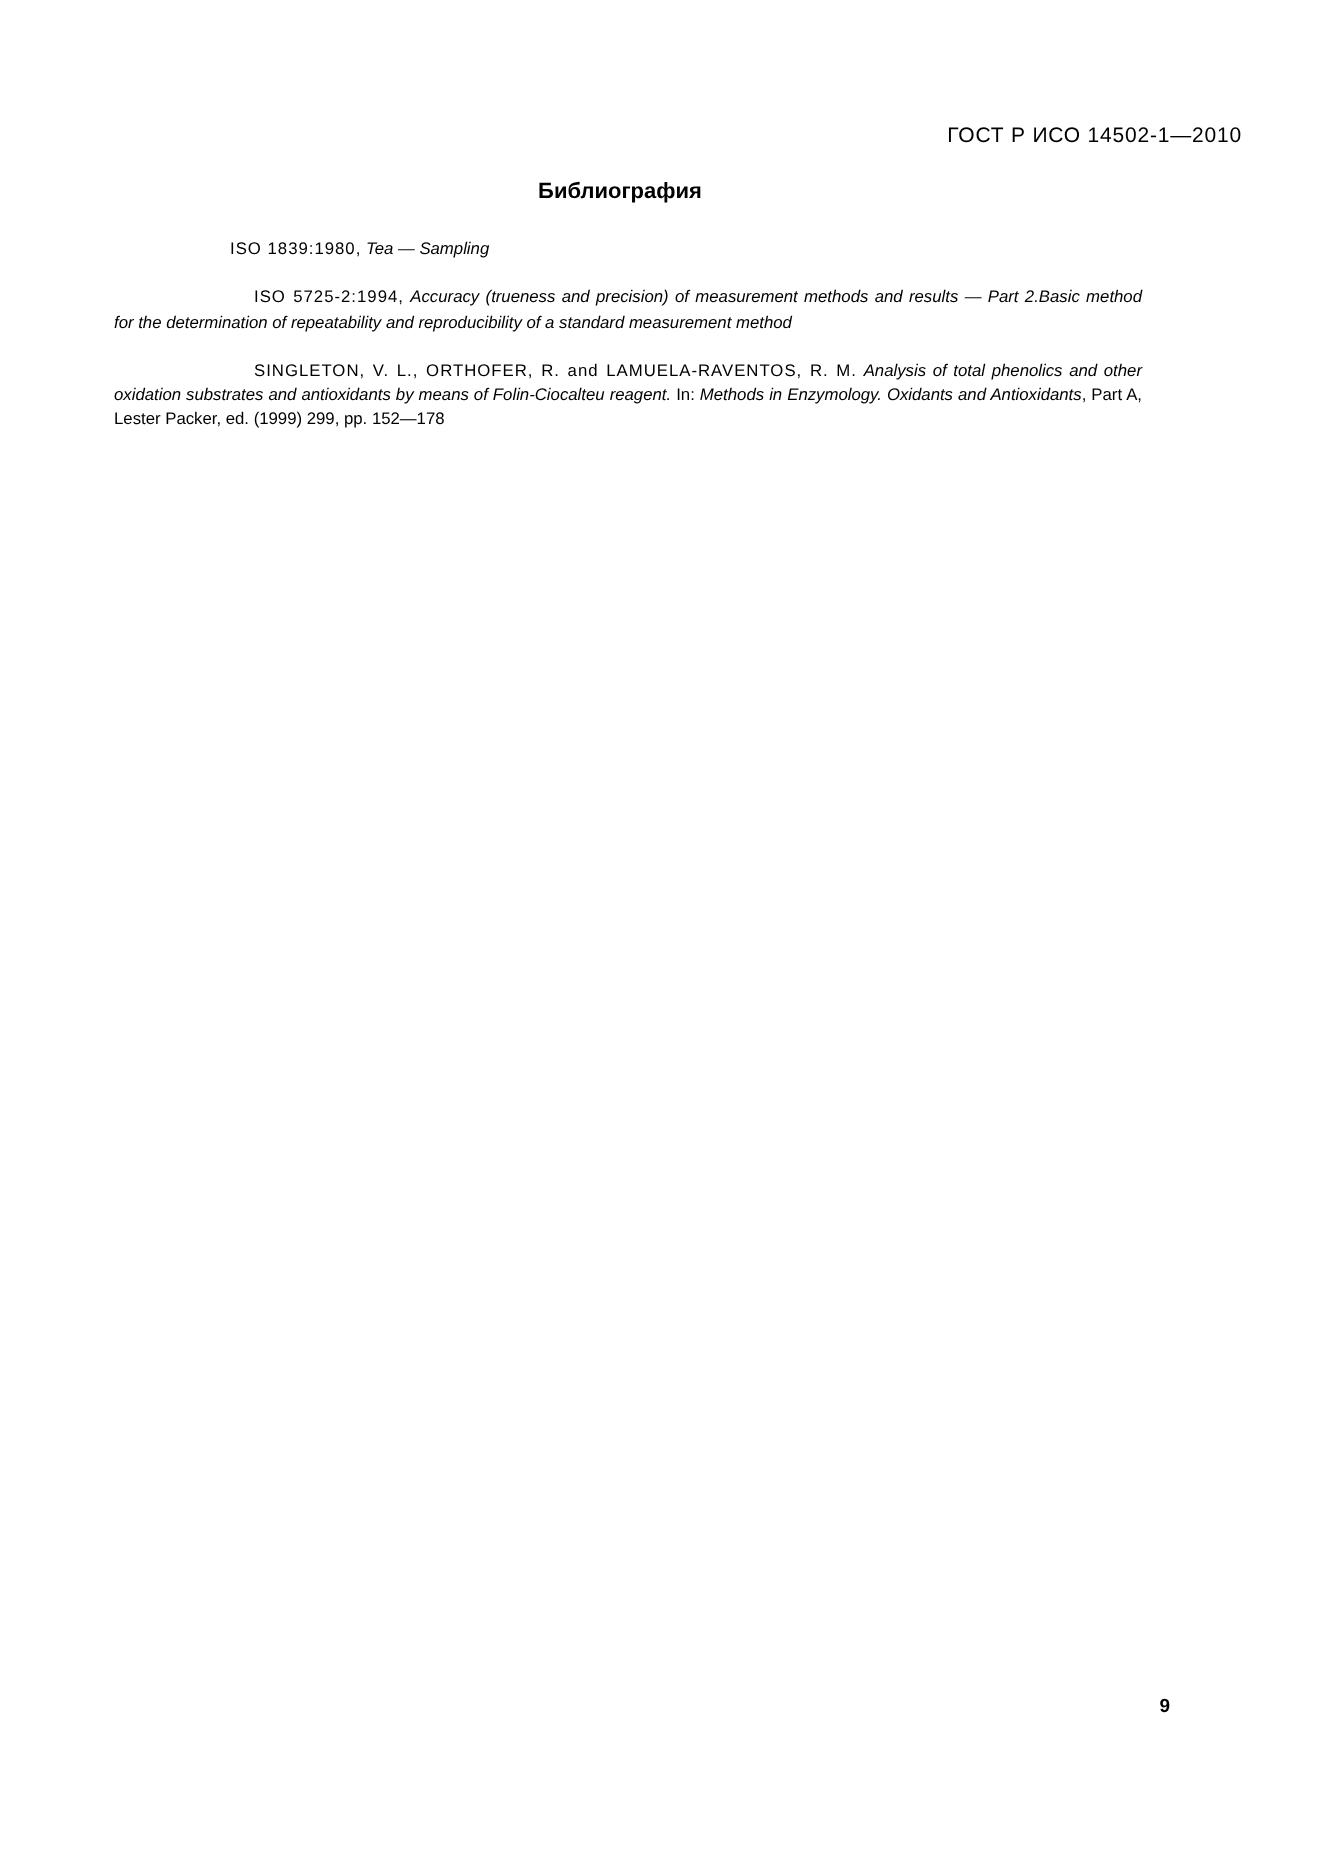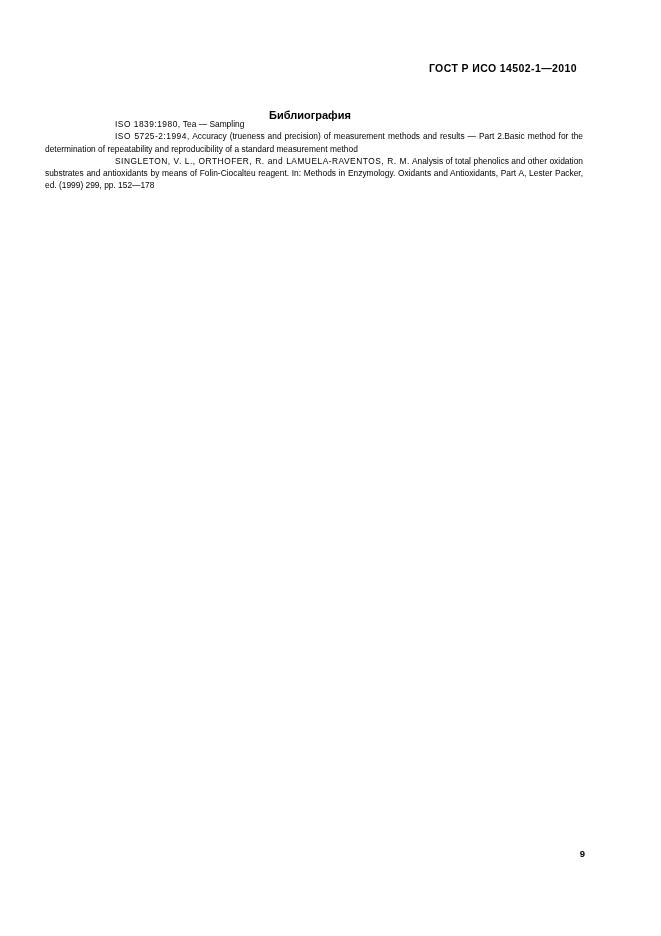--- a/index.html
+++ b/index.html
@@ -22,57 +22,57 @@
     width: 661px;
     height: 936px;
     box-sizing: border-box;
   }
   .header {
     position: absolute;
     left: 0;
     top: 62px;
     width: 661px;
     text-align: right;
-    padding-right: 84px;
+    padding-right: 40px;
     box-sizing: border-box;
     font-size: 10.5px;
-    font-weight: bold;
+    font-weight: normal;
     letter-spacing: 0.4px;
   }
   .doc-title {
     position: absolute;
     left: 0;
     top: 90px;
     width: 620px;
     text-align: center;
     font-size: 11px;
     font-weight: bold;
-    margin-top: 19px;
   }
   .body-block {
     position: absolute;
     left: 45px;
     top: 118px;
     width: 538px;
     font-size: 8.4px;
     line-height: 1.46;
     text-align: justify;
   }
   .ref-line {
     text-indent: 26px;
     margin: 0;
     padding: 0;
   }
   .ref-para {
     text-indent: 26px;
-    margin: 0;
+    margin: 12px;
     padding: 0;
     text-align: justify;
   }
   .ital {
+    font-style: italic;
   }
   .spaced {
     letter-spacing: 0.5px;
     padding-left: 44px;
   }
   .page-number {
     position: absolute;
     right: 76px;
     top: 848px;
     font-size: 9.5px;

